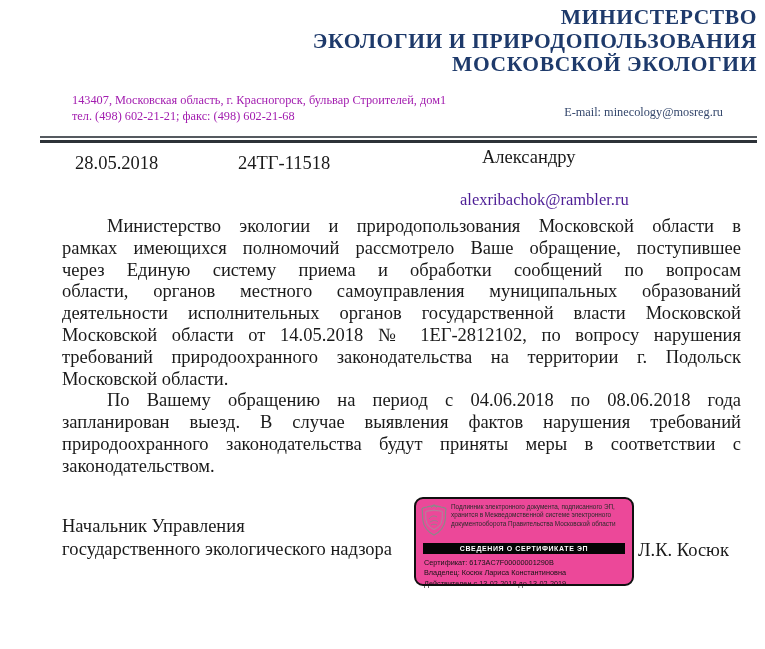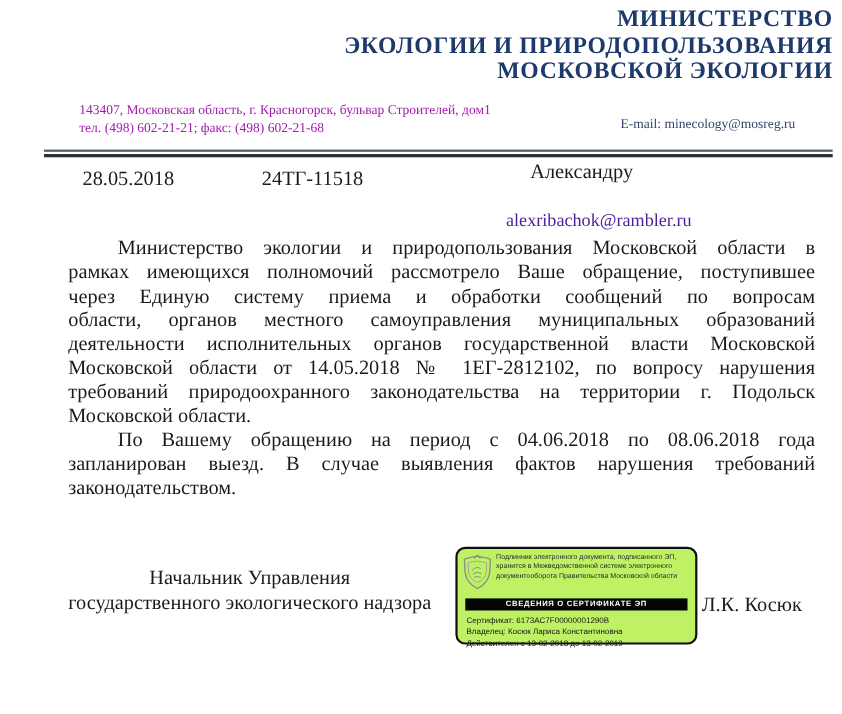--- a/index.html
+++ b/index.html
@@ -51,31 +51,31 @@
     text-align:justify;
     -moz-text-align-last:justify;
     text-align-last:justify;
     white-space:nowrap;
   }
   .tline.indent{padding-left:45px;}
   .tline.last{text-align-last:left;-moz-text-align-last:left;}
   
   .sig-position{
     position:absolute;left:62px;top:515px;
-    font-size:18.5px;line-height:22.5px;color:#1a1a1a;text-align:center;
+    font-size:18.5px;line-height:22.5px;color:#1a1a1a;
   }
   .sig-name{
     position:absolute;left:638px;top:540px;
     font-size:18.5px;color:#1a1a1a;white-space:nowrap;
   }
   
   .stamp{
     position:absolute;left:414px;top:497px;width:220px;height:89px;
     border:2px solid #101010;border-radius:9px;
-    background:#bef264;
+    background:#ec4899;
     font-family:"Liberation Sans", sans-serif;
     box-sizing:border-box;
   }
   .stamp-top{display:flex;align-items:flex-start;padding:4px 4px 1px 5px;}
   .stamp-emblem{flex:0 0 26px;margin-top:1px;}
   .stamp-notice{
     padding-left:4px;color:#2a2a2a;
     font-size:6.4px;line-height:8.4px;
   }
   .stamp-bar{
@@ -121,20 +121,21 @@
         <div class="tline">через Единую систему приема и обработки сообщений по вопросам</div>
         <div class="tline">области, органов местного самоуправления муниципальных образований</div>
         <div class="tline">деятельности исполнительных органов государственной власти Московской</div>
         <div class="tline">Московской области от 14.05.2018 № 1ЕГ-2812102, по вопросу нарушения</div>
         <div class="tline">требований природоохранного законодательства на территории г. Подольск</div>
         <div class="tline last">Московской области.</div>
       </div>
     <div>
         <div class="tline indent">По Вашему обращению на период с 04.06.2018 по 08.06.2018 года</div>
         <div class="tline">запланирован выезд. В случае выявления фактов нарушения требований</div>
+        <div class="tline">природоохранного законодательства будут приняты меры в соответствии с</div>
         <div class="tline last">законодательством.</div>
       </div>
   </div>
 
   <div class="sig-position">
     <div>Начальник Управления</div>
     <div>государственного экологического надзора</div>
   </div>
   <div class="sig-name">Л.К. Косюк</div>
 

